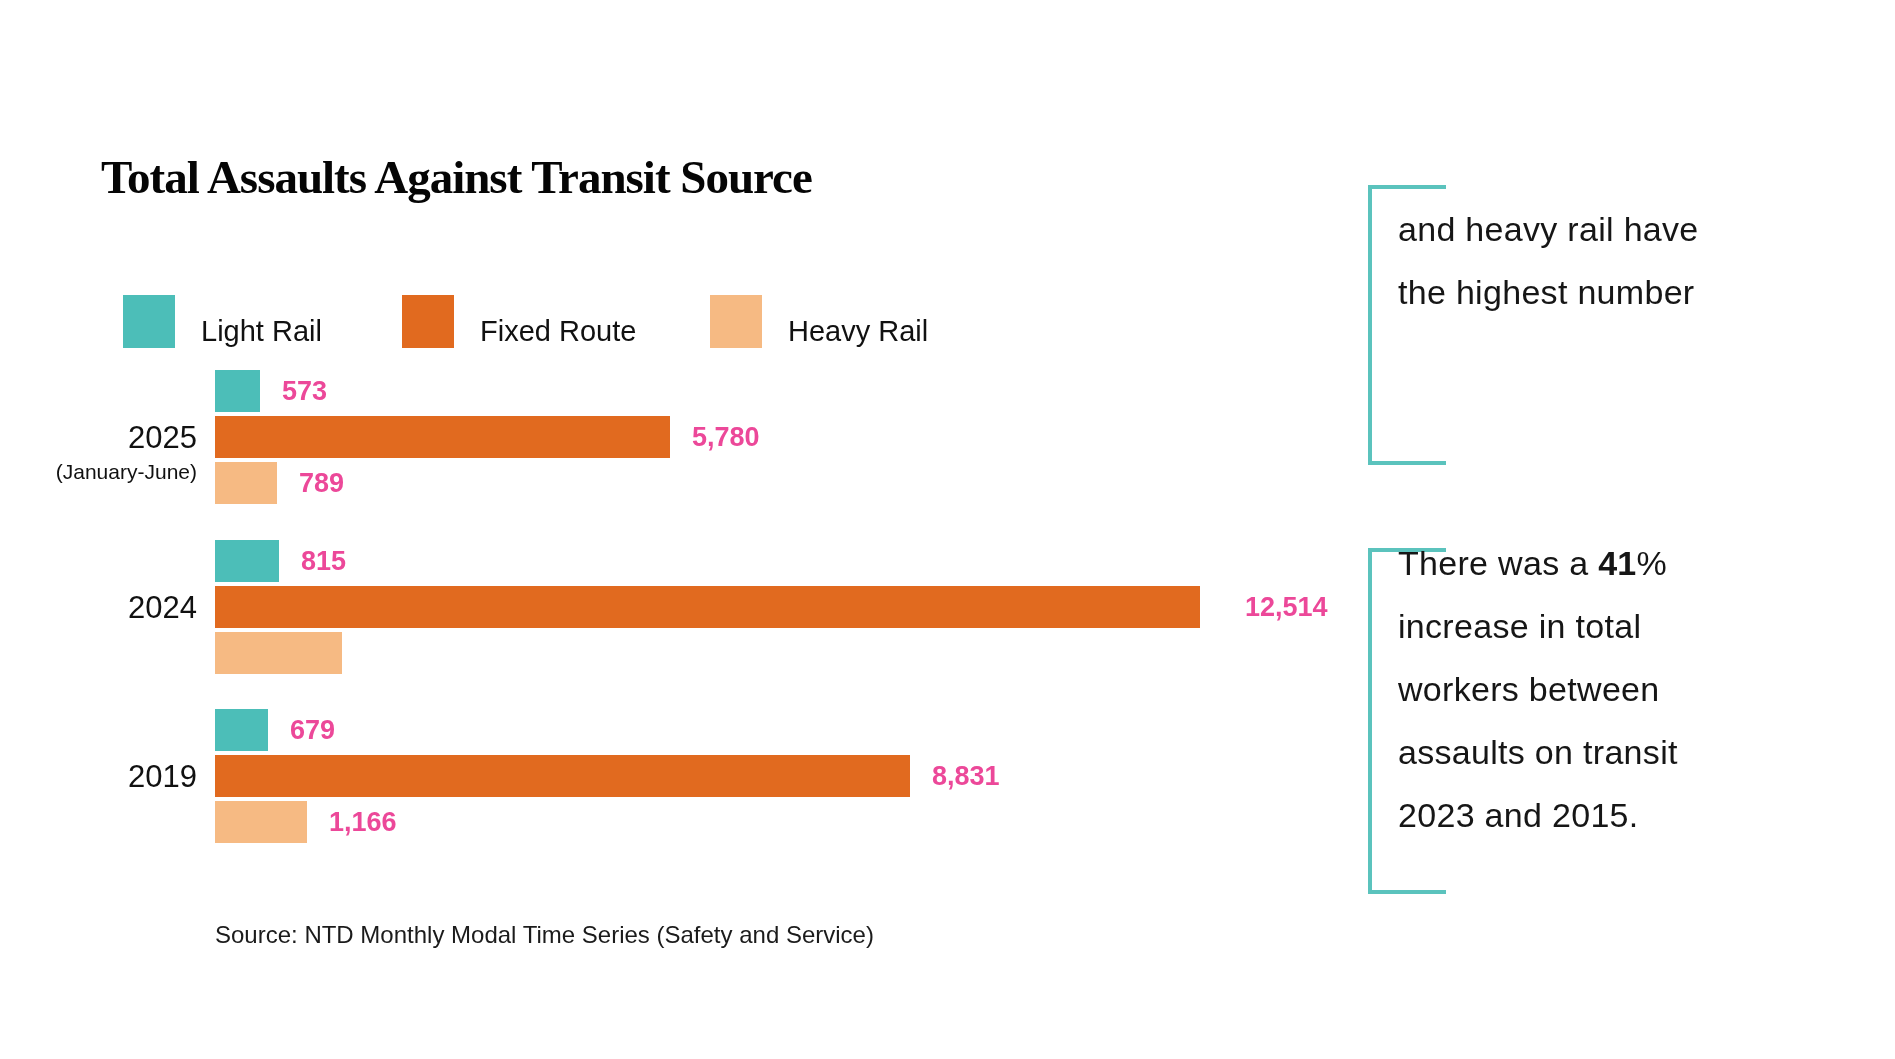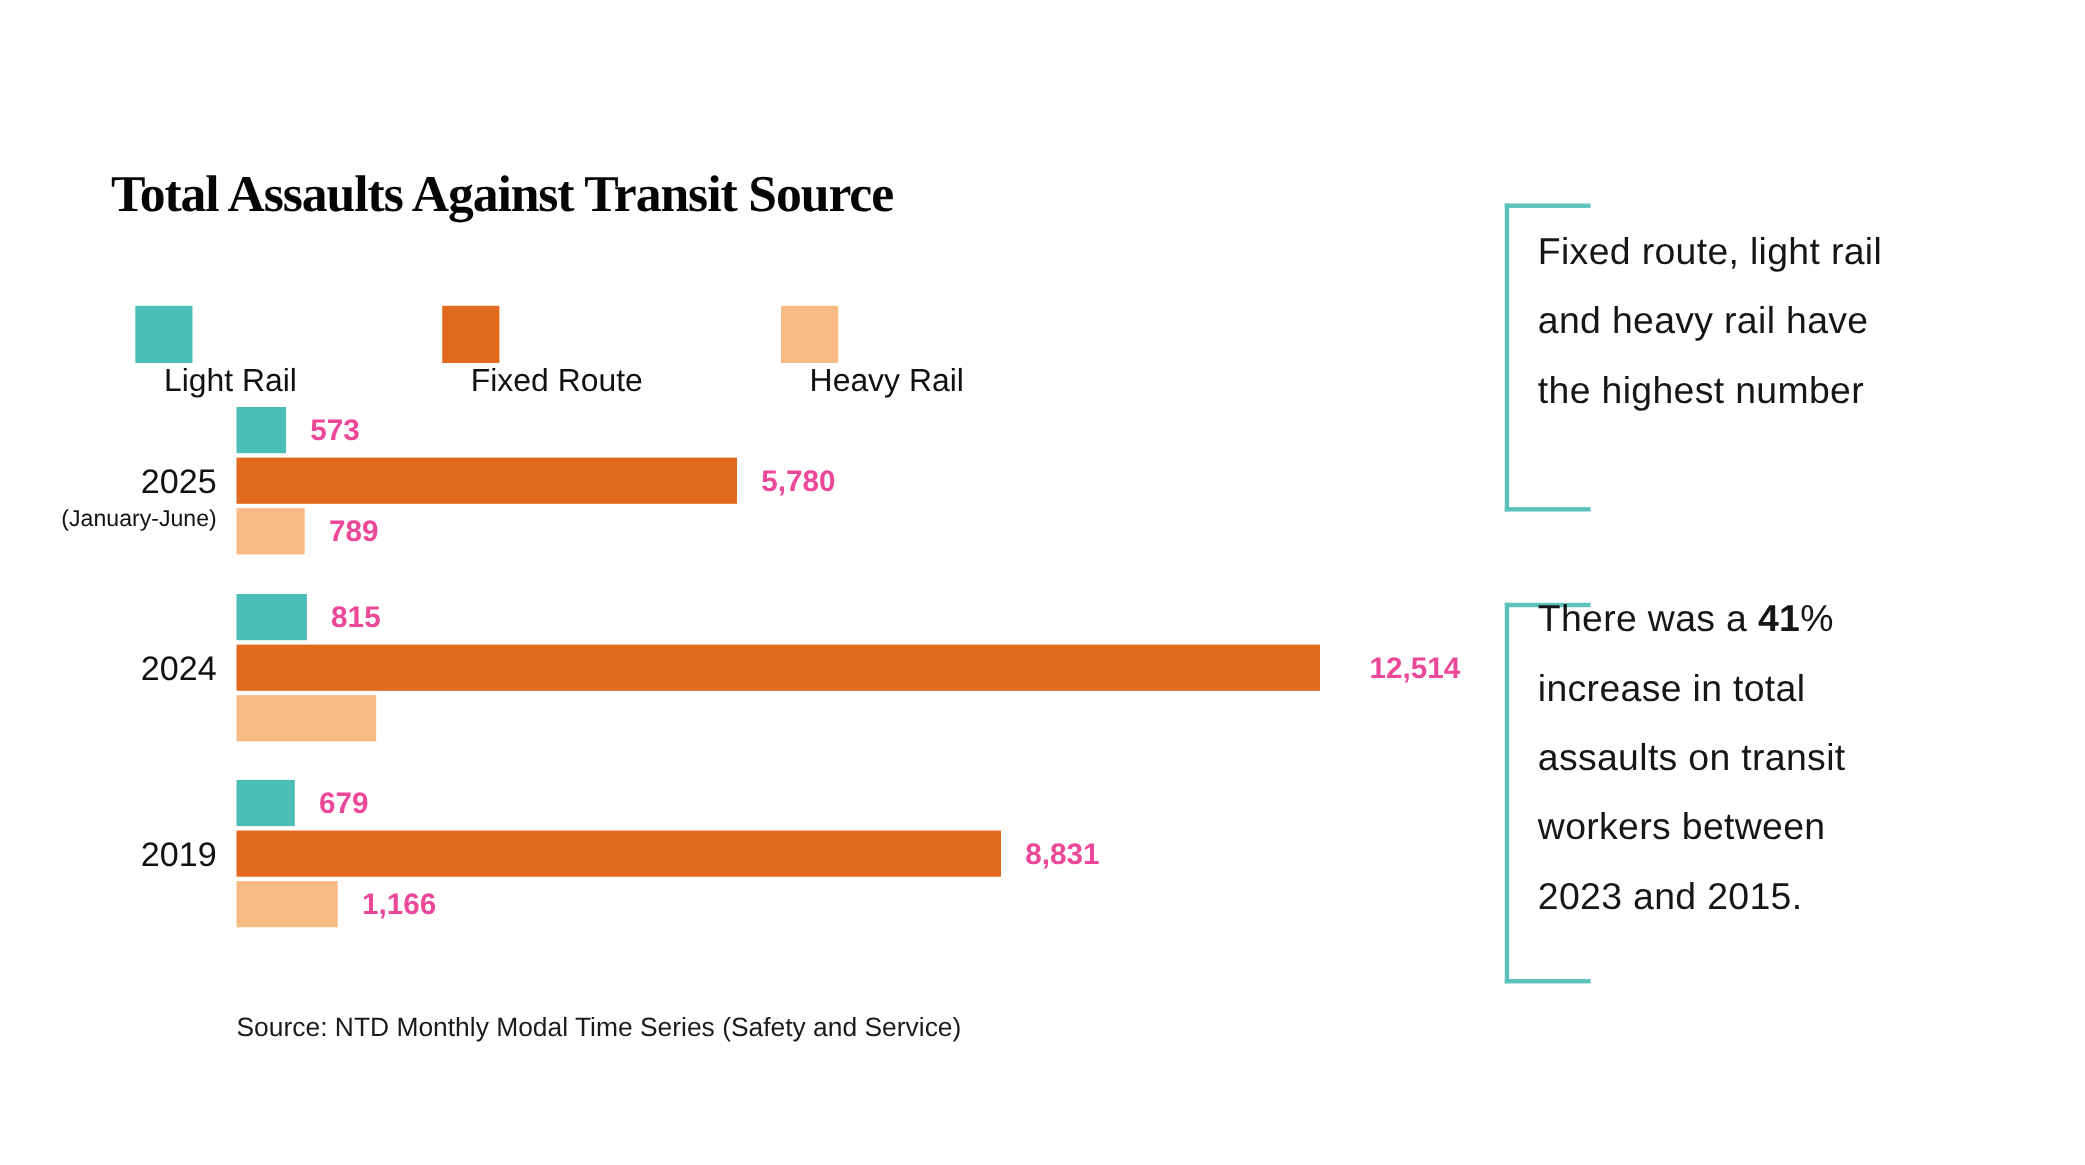--- a/index.html
+++ b/index.html
@@ -19,25 +19,24 @@
     margin: 0;
     font-family: "Liberation Serif", serif;
     font-weight: 700;
     font-size: 47px;
     letter-spacing: -1px;
     color: #050505;
     white-space: nowrap;
   }
   .legend-item {
     position: absolute;
-    top: 278px;
+    top: 295px;
     display: flex;
-    align-items: flex-start;
+    align-items: flex-end;
     height: 53px;
-    flex-direction: column;
   }
   .legend-swatch {
     width: 52px;
     height: 53px;
     flex: 0 0 52px;
   }
   .legend-label {
     margin-left: 26px;
     font-size: 29px;
     color: #111111;
@@ -143,27 +142,26 @@
       <div class="bar" style="left: 215px; top: 709px; width: 53px; background: rgb(76, 190, 184);"></div>
       <div class="bar-value" style="left: 290px; top: 716px;">679</div>
       <div class="bar" style="left: 215px; top: 755px; width: 695px; background: rgb(225, 106, 31);"></div>
       <div class="bar-value" style="left: 932px; top: 762px;">8,831</div>
       <div class="bar" style="left: 215px; top: 801px; width: 92px; background: rgb(246, 186, 131);"></div>
       <div class="bar-value" style="left: 329px; top: 808px;">1,166</div>
     </div>
   <div id="callout-root">
       <div class="callout-bracket" style="top: 185px; height: 280px; border-color: rgb(91, 195, 189);"></div>
       <div class="callout-text" style="top: 198px;">
-        <span class="callout-line"><span>Fixed route, light rail</span></span>
         <span class="callout-line"><span>and heavy rail have</span></span>
         <span class="callout-line"><span>the highest number</span></span>
       </div>
       <div class="callout-bracket" style="top: 548px; height: 346px; border-color: rgb(91, 195, 189);"></div>
       <div class="callout-text" style="top: 532px;">
         <span class="callout-line"><span>There was a </span><span class="seg-bold">41</span><span>%</span></span>
         <span class="callout-line"><span>increase in total</span></span>
+        <span class="callout-line"><span>workers between</span></span>
         <span class="callout-line"><span>assaults on transit</span></span>
-        <span class="callout-line"><span>workers between</span></span>
         <span class="callout-line"><span>2023 and 2015.</span></span>
       </div>
     </div>
   <div class="source">Source: NTD Monthly Modal Time Series (Safety and Service)</div>
 </div>
 
 </body></html>

